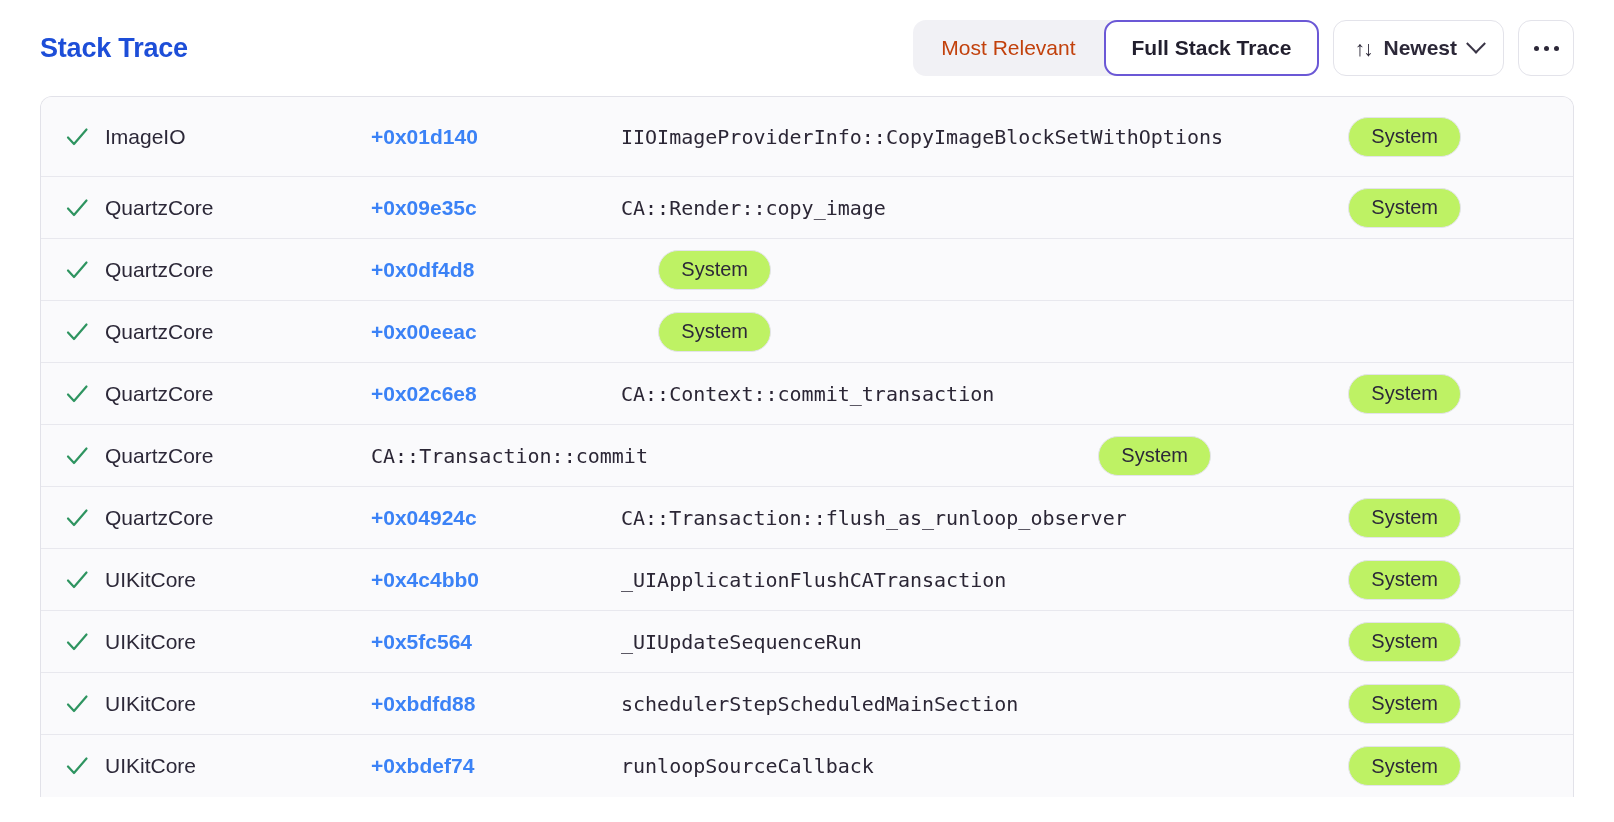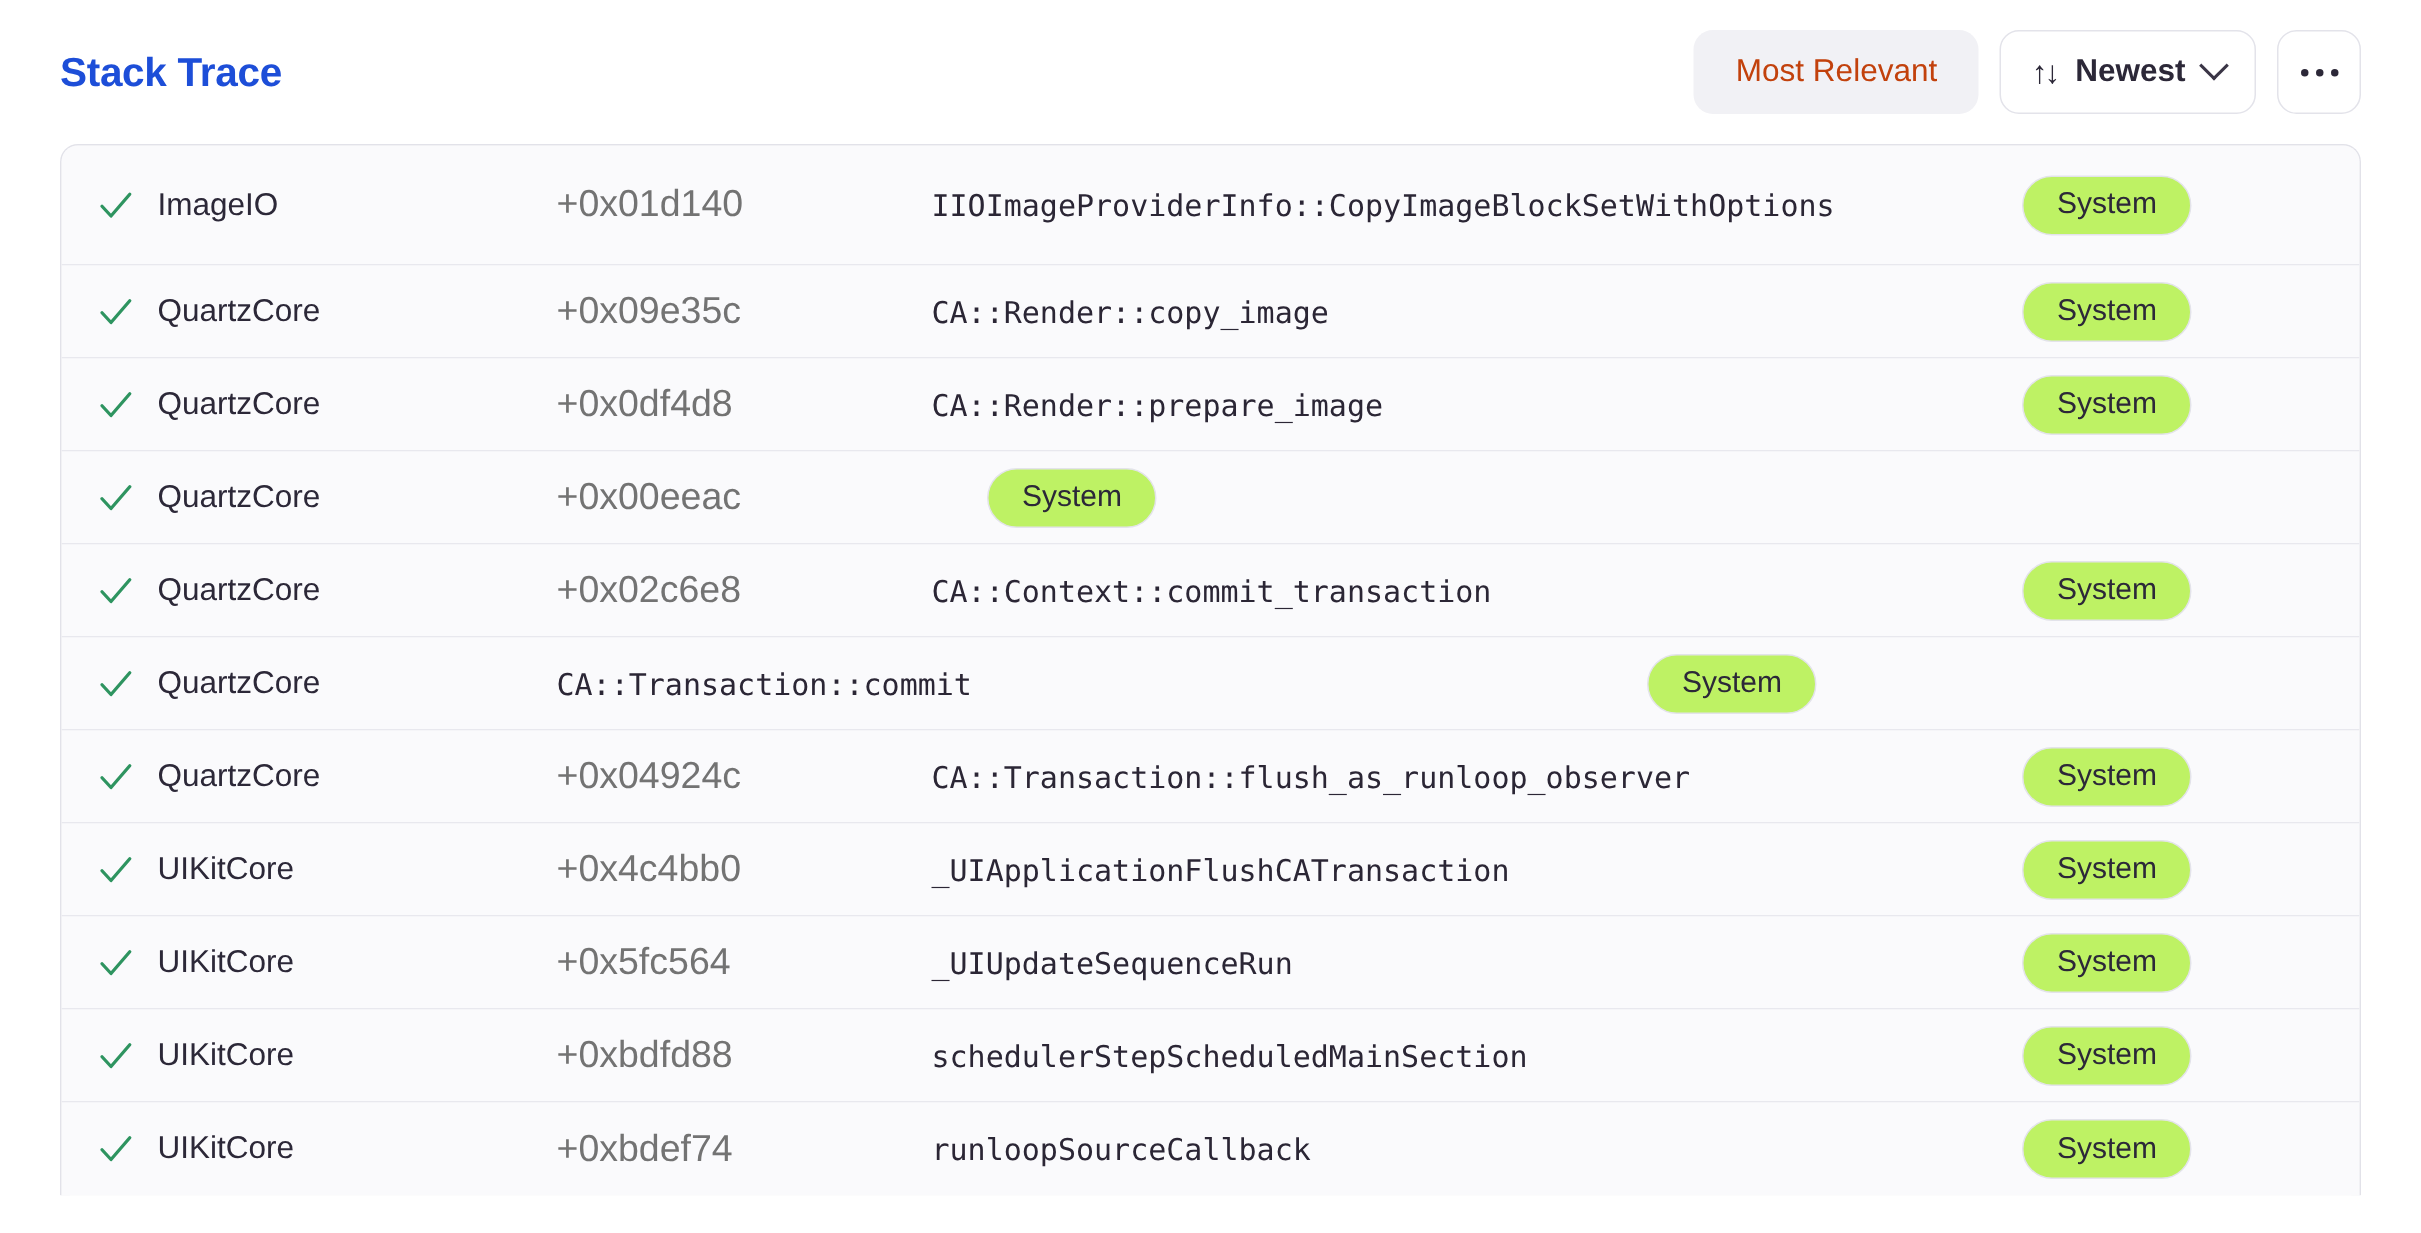--- a/index.html
+++ b/index.html
@@ -177,24 +177,25 @@
   .cell-module {
     flex: 0 0 266px;
     font-size: 21px;
     color: #2c2838;
     white-space: nowrap;
     overflow: hidden;
   }
 
   .cell-offset {
     flex: 0 0 250px;
-    font-size: 25px;
-    color: #737373;
+    font-size: 21px;
+    color: #3b82f6;
     white-space: nowrap;
     cursor: pointer;
+    font-weight: bold;
   }
 
   .cell-symbol {
     flex: 1 1 auto;
     font-family: "DejaVu Sans Mono", monospace;
     font-size: 20px;
     line-height: 1.5;
     color: #2b2635;
     padding-right: 24px;
     word-break: break-all;
@@ -226,20 +227,21 @@
 
 <div class="page">
 
   <div class="header">
     <div class="page-title">Stack Trace</div>
 
     <div class="header-controls">
 
       <div class="segmented">
         <button class="seg-btn inactive">Most Relevant</button>
+        <button class="seg-btn active">Full Stack Trace</button>
       </div>
 
       <button class="sort-btn">
         <span class="icon-updown">↑↓</span>
         <span>Newest</span>
         <span class="chev"></span>
       </button>
 
       <button class="more-btn">
         <span class="more-dot"></span>
@@ -278,21 +280,20 @@
         </div>
       </div>
       <div class="trace-row">
         <div class="cell-check">
           <svg class="check-ico" width="28" height="28" viewBox="0 0 28 28">
             <path d="M5 14.5 L11 21 L23.5 6.5" fill="none" stroke="#2e9460" stroke-width="2.2" stroke-linecap="round" stroke-linejoin="round"></path>
           </svg>
         </div>
         <div class="cell-module">QuartzCore</div>
         <div class="cell-offset">+0x0df4d8</div>
-        <div class="cell-symbol">CA::Render::prepare_image</div>
         <div class="cell-badge">
           <span class="badge">System</span>
         </div>
       </div>
       <div class="trace-row">
         <div class="cell-check">
           <svg class="check-ico" width="28" height="28" viewBox="0 0 28 28">
             <path d="M5 14.5 L11 21 L23.5 6.5" fill="none" stroke="#2e9460" stroke-width="2.2" stroke-linecap="round" stroke-linejoin="round"></path>
           </svg>
         </div>

